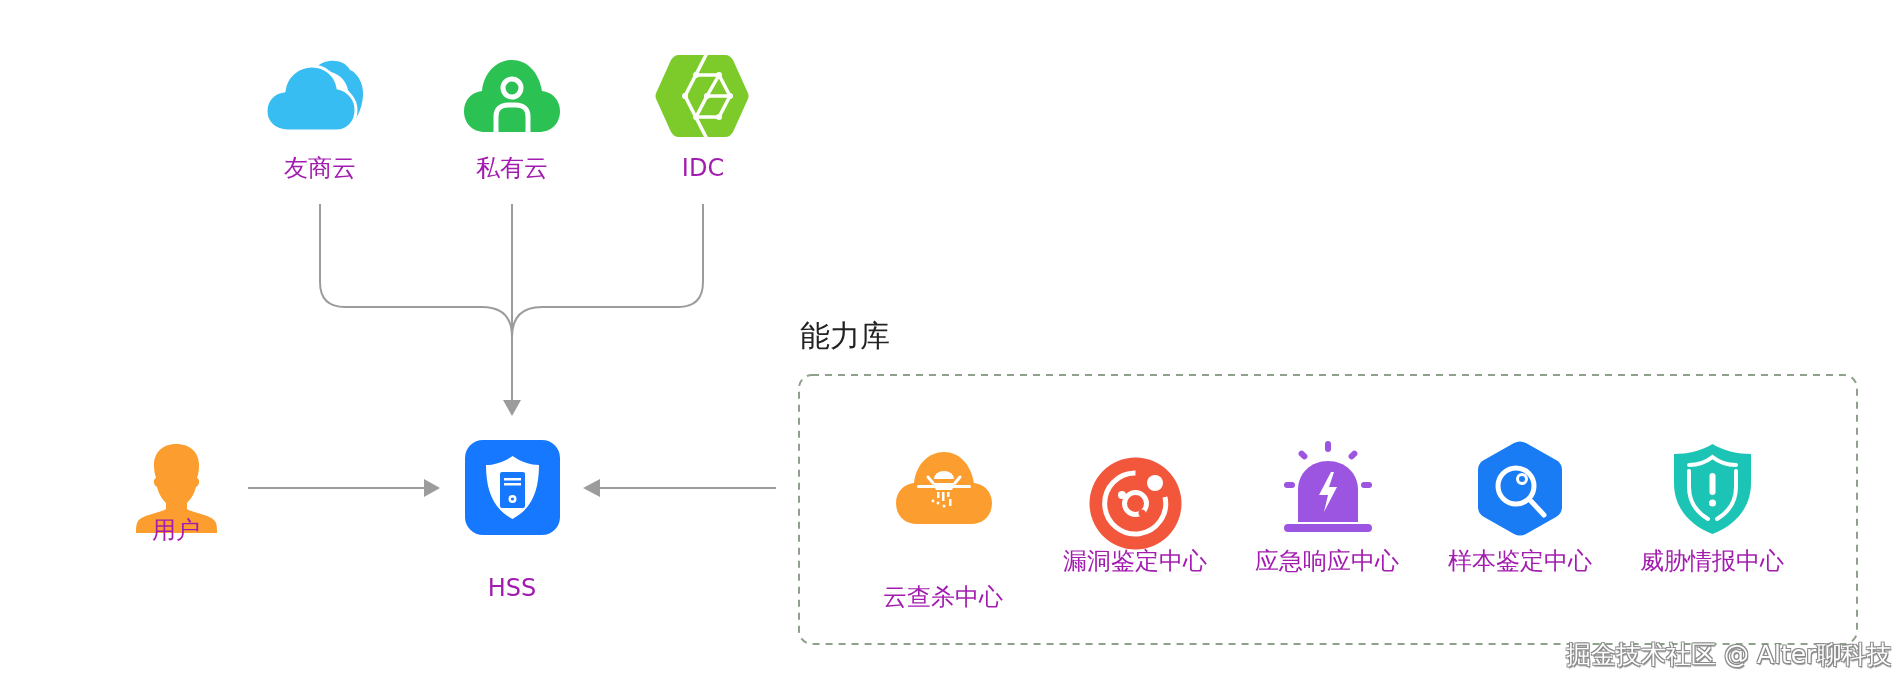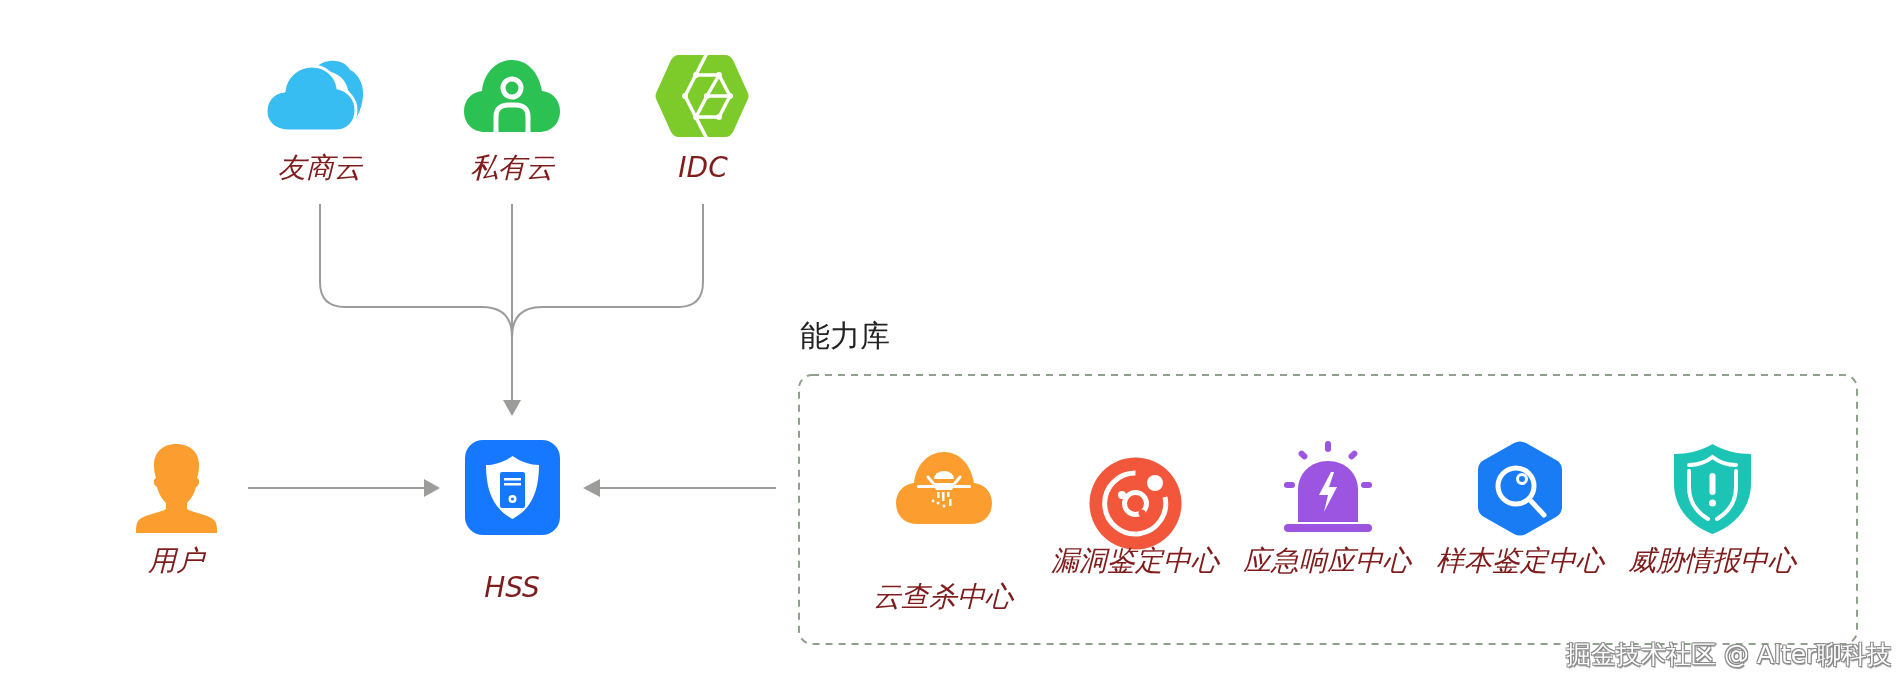--- a/index.html
+++ b/index.html
@@ -1,20 +1,20 @@
 <!DOCTYPE html>
 <html><head>
 <meta charset="utf-8">
 <style>
   html, body { margin: 0; padding: 0; background: #ffffff; }
   body { width: 1904px; height: 692px; position: relative; overflow: hidden;
          font-family: "DejaVu Sans", "Liberation Sans", sans-serif; color: #2b2b2b; }
   .canvas { position: absolute; left: 0; top: 0; width: 1904px; height: 692px; }
-  .label { position: absolute; font-size: 28px; line-height: 26px; white-space: nowrap;
-           transform: translateX(-50%); color: #7f1d1d; text-align: center; font-style: italic; }
+  .label { position: absolute; font-size: 24px; line-height: 26px; white-space: nowrap;
+           transform: translateX(-50%); color: #a21caf; text-align: center; }
   .section-title { position: absolute; left: 800px; top: 320px; font-size: 30px;
                    line-height: 32px; color: #222; }
   .watermark { position: absolute; left: 1566px; top: 640px; font-size: 25px; line-height: 30px;
                color: #ffffff; white-space: nowrap;
                text-shadow: -1px -1px 0 #8a8a8a, 1px -1px 0 #8a8a8a, -1px 1px 0 #8a8a8a,
                             1px 1px 0 #8a8a8a, 1px 2px 1px #9a9a9a; }
   .icon { position: absolute; }
 </style>
 </head>
 <body>
@@ -68,21 +68,21 @@
         <circle cx="41" cy="64" r="3"></circle>
         <circle cx="30" cy="43" r="3"></circle>
         <circle cx="52" cy="43" r="3"></circle>
       </g>
   </svg>
   <div class="label" style="left:703px;top:155px;">IDC</div>
 
   <svg class="icon" style="left:136px;top:443px;" width="81" height="90" viewBox="0 0 81 90">
     <path d="M40 1 C26 1 18 10 18 22 C18 28 19 32 20 35 C17 36 17 42 21 44 C23 52 27 57 30 60 V66 C24 70 6 72 2 78 C0 81 0 85 0 90 H81 C81 85 81 81 79 78 C75 72 57 70 51 66 V60 C54 57 58 52 60 44 C64 42 64 36 61 35 C62 32 63 28 63 22 C63 10 55 1 40 1 Z" fill="#fb9e2f"></path>
   </svg>
-  <div class="label" style="left:176px;top:548px;">用户</div>
+  <div class="label" style="left:176px;top:517px;">用户</div>
 
   <svg class="icon" style="left:465px;top:440px;" width="95" height="95" viewBox="0 0 95 95">
     <rect x="0" y="0" width="95" height="95" rx="18" ry="18" fill="#1677ff"></rect>
     <path d="M47.5 16 C56 22 66 25 74 25 C74 52 66 69 47.5 79 C29 69 21 52 21 25 C29 25 39 22 47.5 16 Z" fill="#fff"></path>
     <rect x="35" y="32" width="25" height="36" rx="2" fill="#1677ff"></rect>
     <rect x="39" y="38" width="17" height="2.5" fill="#fff"></rect>
     <rect x="39" y="43" width="17" height="2.5" fill="#fff"></rect>
     <circle cx="47.5" cy="59" r="4" fill="#fff"></circle>
     <circle cx="47.5" cy="59" r="1.6" fill="#1677ff"></circle>
   </svg>

